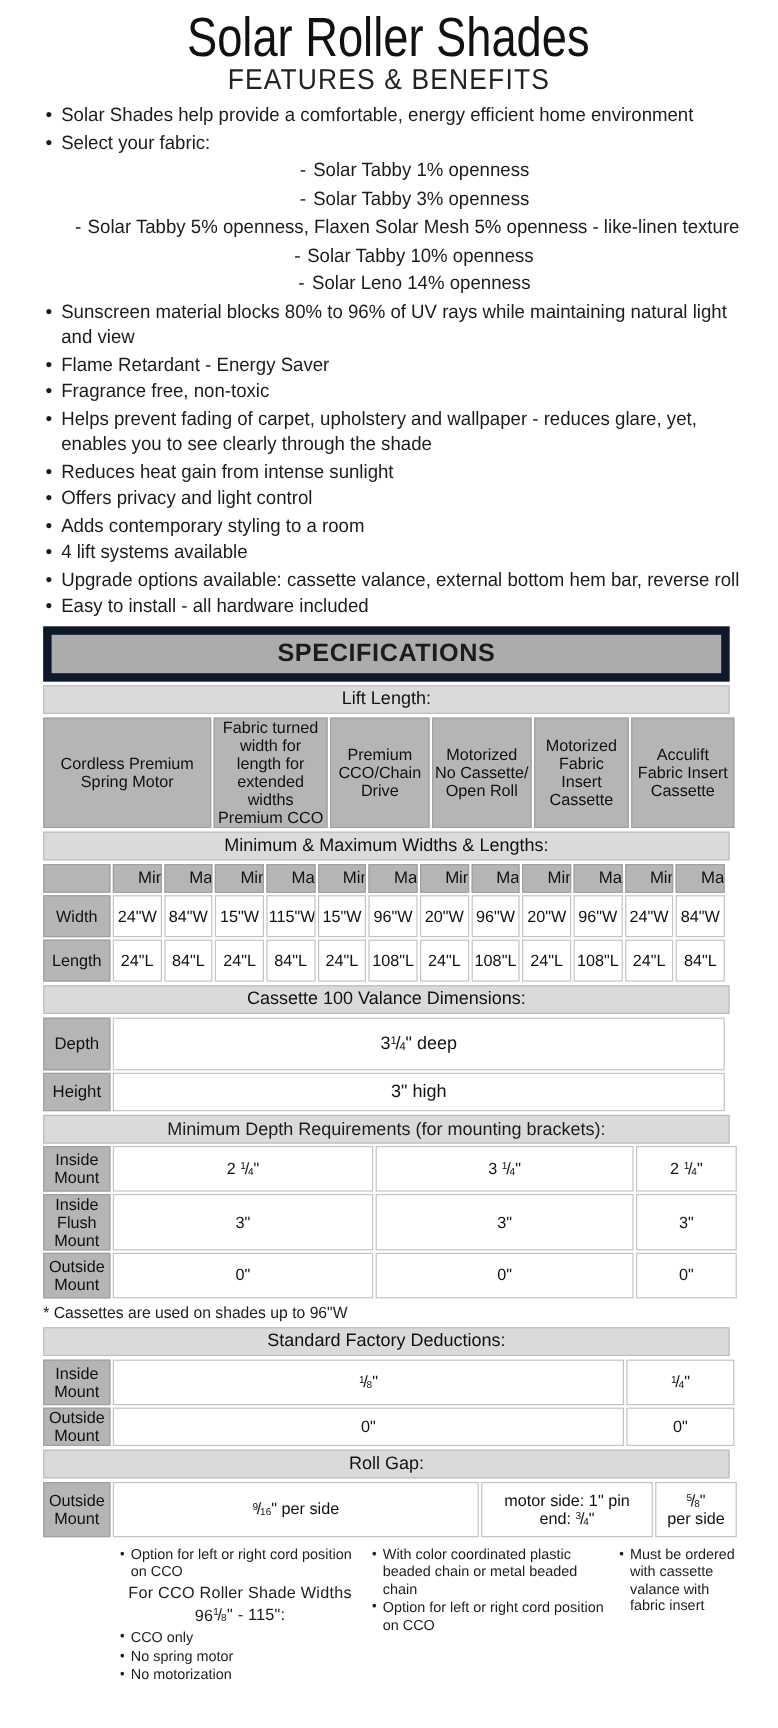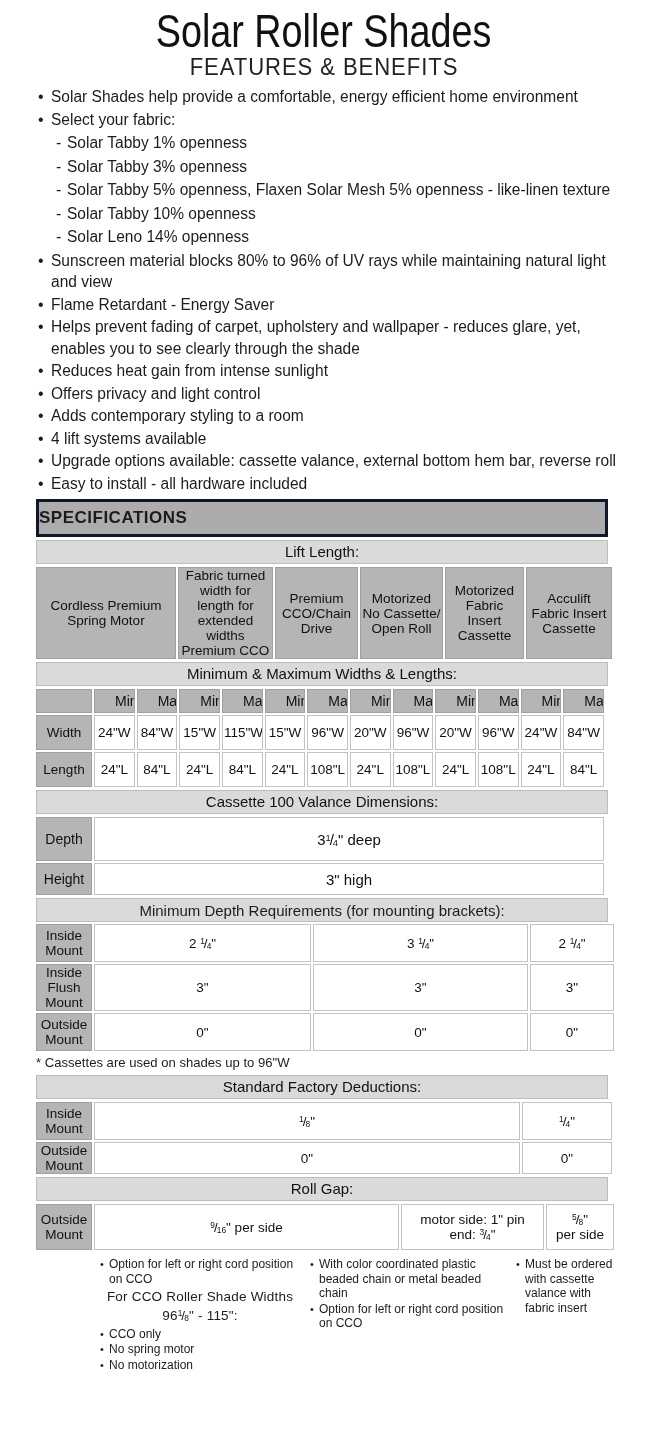--- a/index.html
+++ b/index.html
@@ -15,33 +15,33 @@
     transform:scaleX(0.82);transform-origin:center;white-space:nowrap;color:#111;
   }
   .doc-subtitle{
     font-size:24px;line-height:26px;letter-spacing:1px;color:#222;
     transform:scaleX(0.92);transform-origin:center;margin-top:-2px;
   }
   
   .features{margin:6px 8px 0 38px;font-size:16px;line-height:21.5px;}
   .b{display:flex;margin-bottom:1px;}
   .b::before{content:"\2022";width:13px;flex:none;}
-  .d{display:flex;margin:2px 0 2px 18px;}
+  .d{display:flex;margin:2px 0 2px 18px;justify-content:center;}
   .d::before{content:"-";width:11px;flex:none;}
   .b span,.d span{transform:scaleX(0.97);transform-origin:left;display:inline-block;}
   
   :root{
     --header-bg:#acacac;
     --section-bg:#dadada;
     --cell-bg:#b5b5b5;
   }
   .spec{margin:5px 0 0 36px;width:572px;}
   .bar{
-    background:var(--header-bg);border:3px solid #0f172a;
-    font-size:17px;font-weight:bold;line-height:32px;height:32px;margin-bottom:3px;
+    background:var(--header-bg);border:7px solid #0f172a;text-align:center;
+    font-size:21px;font-weight:bold;line-height:32px;height:32px;margin-bottom:3px;
     letter-spacing:.5px;
   }
   .subbar{
     background:var(--section-bg);border:1px solid #bdbdbd;text-align:center;
     font-size:15px;line-height:22px;height:22px;margin-bottom:3px;color:#111;
   }
   table{border-collapse:separate;border-spacing:2px;table-layout:fixed;width:572px;margin:-2px 0 1px -2px;}
   td{padding:0 1px;text-align:center;vertical-align:middle;overflow:hidden;}
   td.g{background:var(--cell-bg);border:1px solid #a0a0a0;font-size:13.5px;line-height:15px;color:#111;}
   td.w{background:#fff;border:1px solid #c3c3c3;font-size:13.5px;color:#111;}
@@ -103,20 +103,23 @@
       <span>Solar Tabby 10% openness</span>
     </div>
   <div class="d">
       <span>Solar Leno 14% openness</span>
     </div>
   <div class="b">
       <span>Sunscreen material blocks 80% to 96% of UV rays while maintaining natural light and view</span>
     </div>
   <div class="b">
       <span>Flame Retardant - Energy Saver</span>
+    </div>
+  <div class="b">
+      <span>Fragrance free, non-toxic</span>
     </div>
   <div class="b">
       <span>Helps prevent fading of carpet, upholstery and wallpaper - reduces glare, yet, enables you to see clearly through the shade</span>
     </div>
   <div class="b">
       <span>Reduces heat gain from intense sunlight</span>
     </div>
   <div class="b">
       <span>Offers privacy and light control</span>
     </div>

